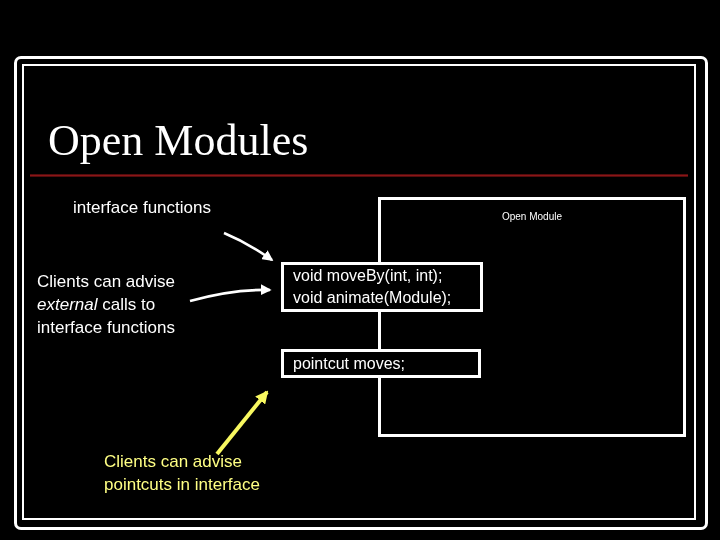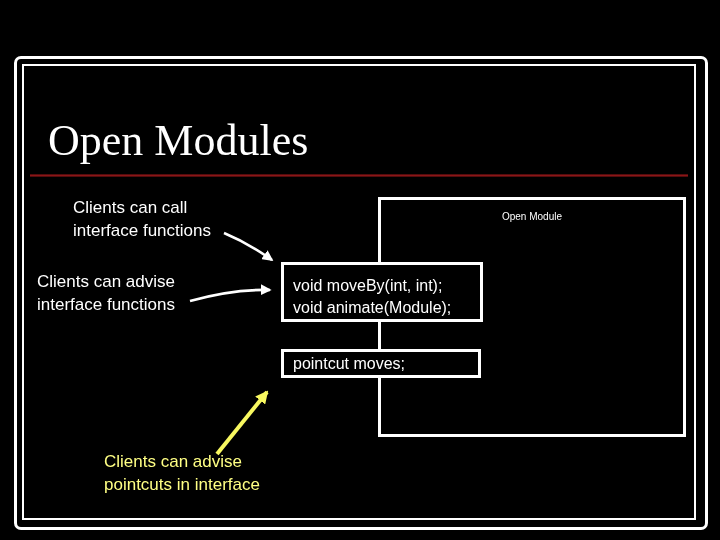--- a/index.html
+++ b/index.html
@@ -37,21 +37,21 @@
   .module-box{
     position:absolute;left:378px;top:155px;width:302px;height:234px;
     border:3px solid var(--c-frame,#fff);
   }
   .module-label{
     margin-top:11px;text-align:center;font-size:10px;color:var(--c-text,#fff);
   }
   .code-box{
     position:absolute;left:281px;top:220px;width:187px;height:44px;
     border:3px solid var(--c-frame,#fff);background:var(--c-background,#000);
-    padding:10px 0 0 9px;font-size:16px;line-height:22px;color:var(--c-text,#fff);
+    padding:0 0 0 9px;font-size:16px;line-height:22px;color:var(--c-text,#fff);
     white-space:nowrap;
   }
   .pointcut-box{
     position:absolute;left:281px;top:307px;width:185px;height:22px;
     border:3px solid var(--c-frame,#fff);background:var(--c-background,#000);
     padding:1px 0 0 9px;font-size:16px;line-height:22px;color:var(--c-text,#fff);
     white-space:nowrap;
   }
   .arrows{position:absolute;left:0;top:0;width:720px;height:540px;pointer-events:none;}
   .bottom-bar{
@@ -64,26 +64,26 @@
 
 <div class="stage">
 
   <div class="frame-outer"></div>
   <div class="frame-inner"></div>
 
   <div class="title">Open Modules</div>
   <div class="rule"></div>
 
   <div class="label label-call">
-    <div>Clients can call</div>
     <div>interface functions</div>
   </div>
 
   <div class="label label-advise">
     <div>Clients can advise</div>
+    <div><span class="it">external</span><span> calls to</span></div>
     <div>interface functions</div>
   </div>
 
   <div class="label label-pointcuts">
     <div>Clients can advise</div>
     <div>pointcuts in interface</div>
   </div>
 
   <div class="module-box">
     <div class="module-label">Open Module</div>

